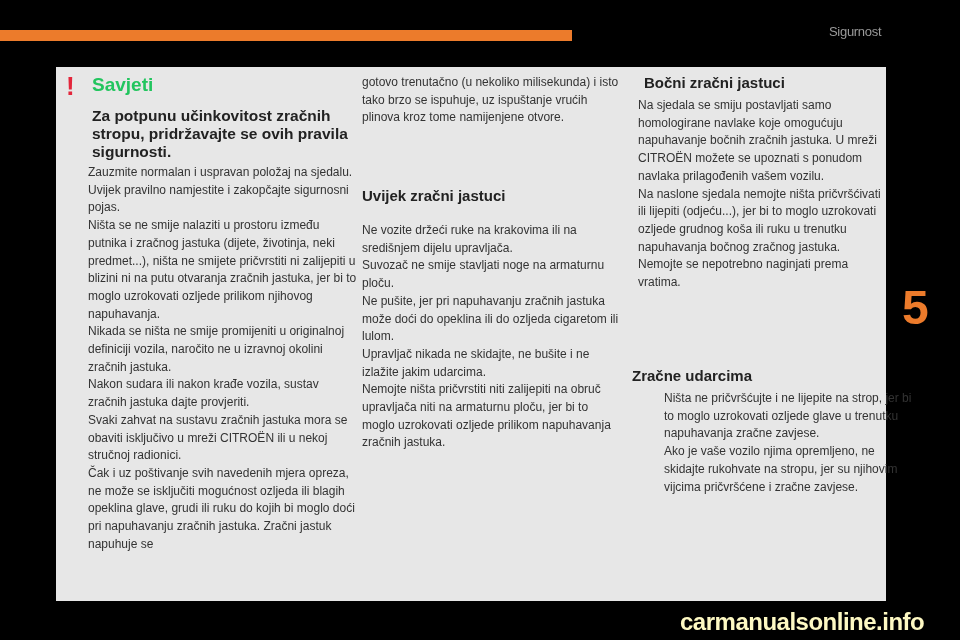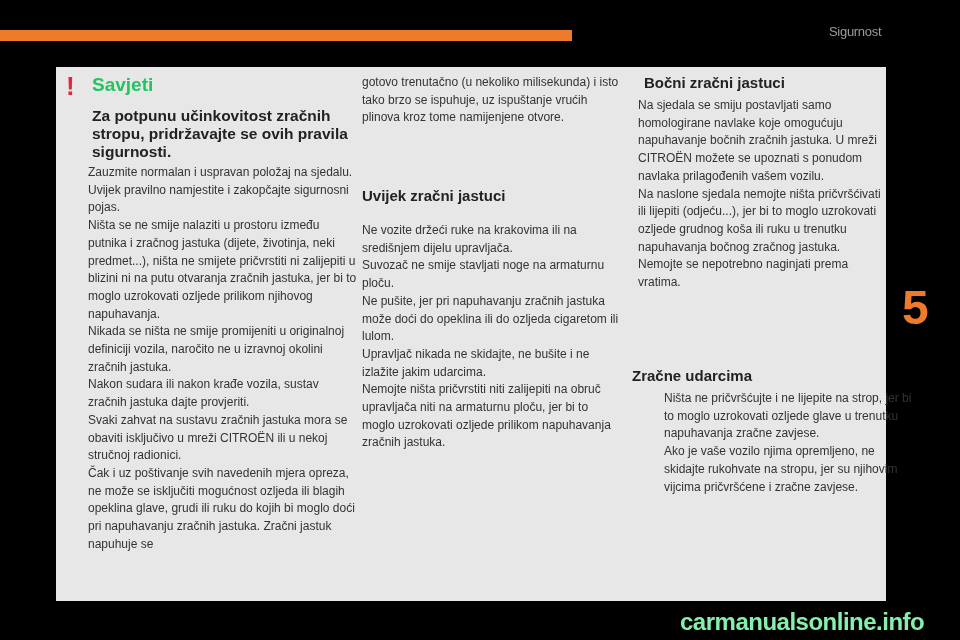--- a/index.html
+++ b/index.html
@@ -15,21 +15,21 @@
   .h2 { font-size:15px; font-weight:bold; color:#222; }
   .b1 { position:absolute; left:88px; top:164px; width:270px; }
   .b2a { position:absolute; left:362px; top:74px; width:260px; }
   .h2-front { position:absolute; left:362px; top:187px; }
   .b2b { position:absolute; left:362px; top:222px; width:260px; }
   .h2-side { position:absolute; left:616px; top:74px;margin-left:28px; }
   .b3a { position:absolute; left:632px; top:97px; width:250px;margin-left:6px; }
   .h2-curt { position:absolute; left:632px; top:367px; }
   .b3b { position:absolute; left:664px; top:390px; width:250px; }
   .chapter-num { position:absolute; left:902px; top:283px; color:#ec7b2b; font-size:48px; font-weight:bold; line-height:50px; }
-  .watermark { position:absolute; left:680px; top:608px; color:#86efac; font-size:24px; font-weight:bold; letter-spacing:-0.5px; }
+  .watermark { position:absolute; left:680px; top:608px; color:#fef9c3; font-size:24px; font-weight:bold; letter-spacing:-0.5px; }
 </style>
 </head>
 <body>
 
 <div class="orange-bar"></div>
 <div class="section-title">Sigurnost</div>
 
 <div class="panel"></div>
 
 <div class="warn-icon">!</div>

